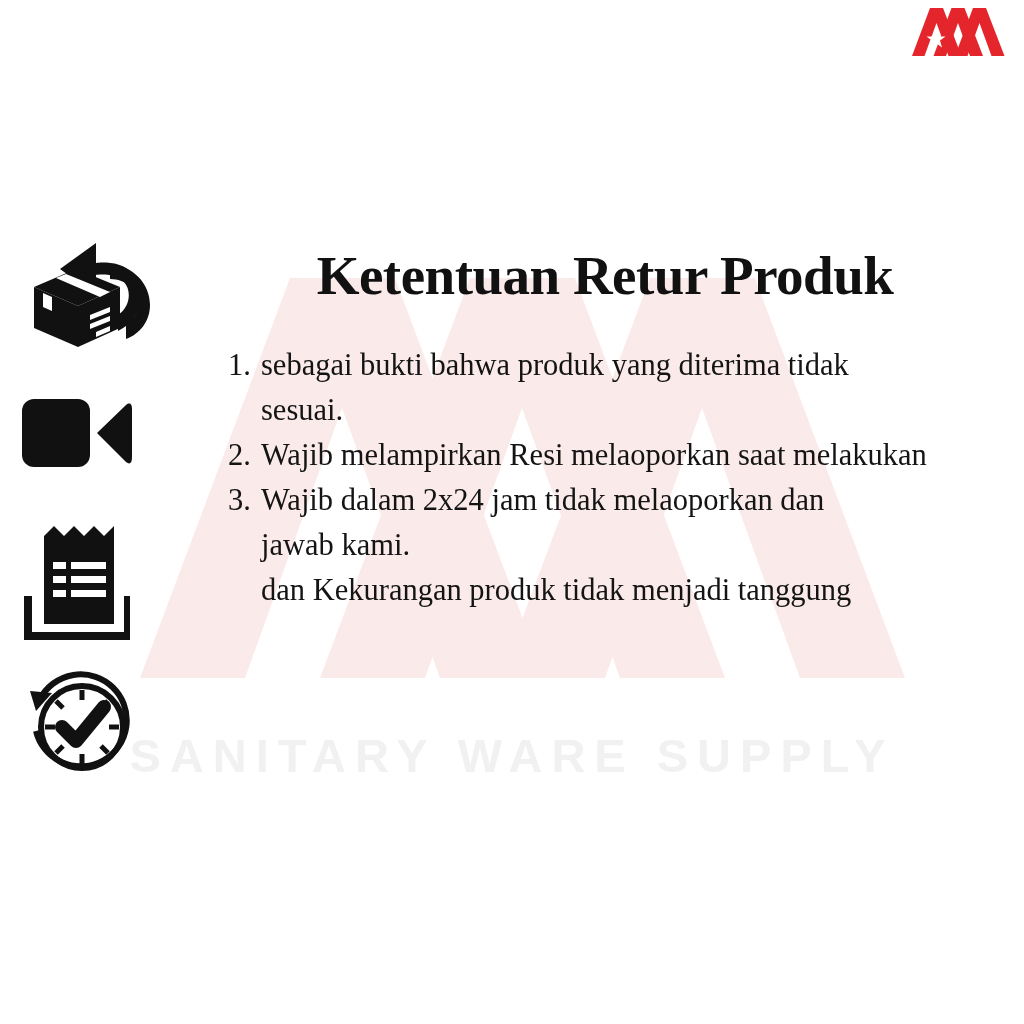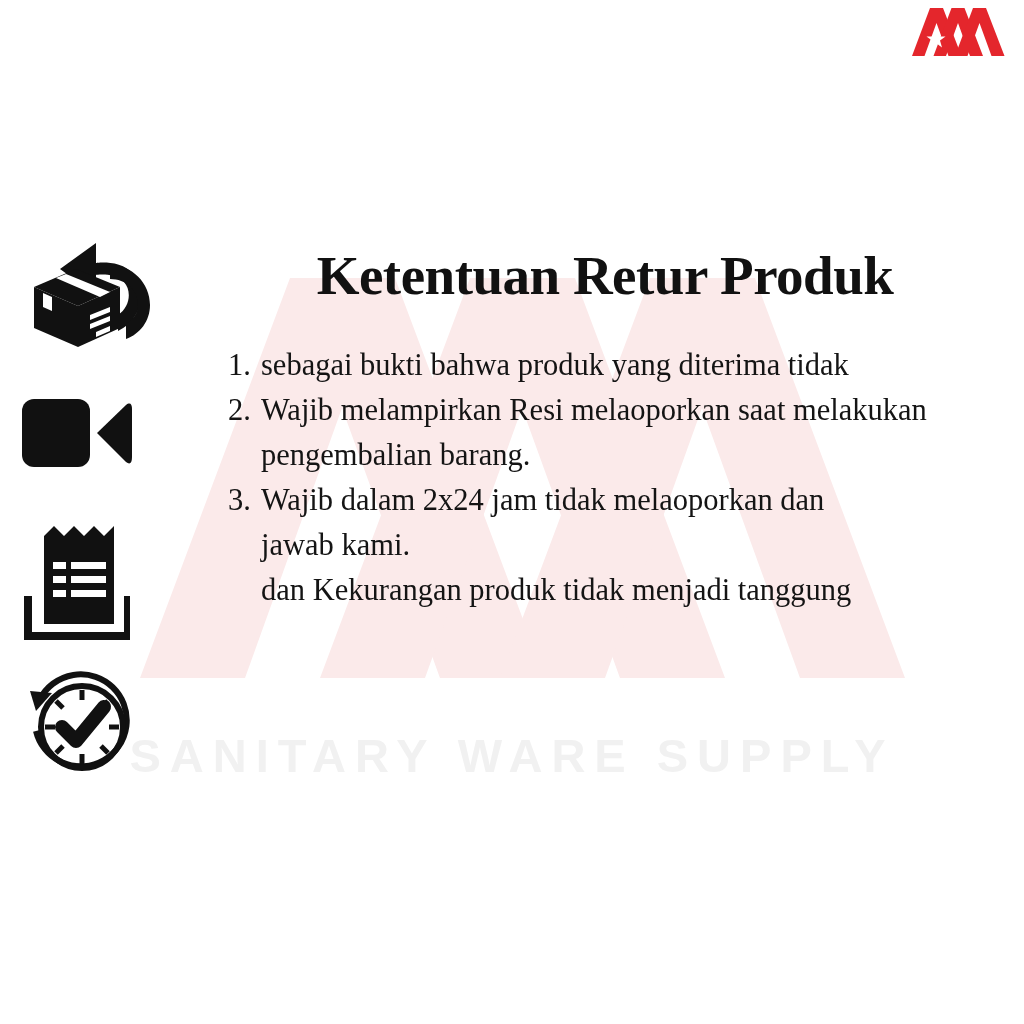--- a/index.html
+++ b/index.html
@@ -222,24 +222,24 @@
         <path d="M40 58 L54 72 L82 38" fill="none" stroke="#111111" stroke-width="14" stroke-linecap="round" stroke-linejoin="round"></path>
       </svg>
     </div>
 
   </div>
 
   <div class="list-wrap">
     <ol class="terms">
       <li>
         <span class="ln">sebagai bukti bahwa produk yang  diterima tidak</span>
+        <span class="ln">sesuai.</span>
       </li>
       <li>
         <span class="ln">Wajib melampirkan Resi melaoporkan saat melakukan</span>
-        <span class="ln">pengembalian barang.</span>
       </li>
       <li>
         <span class="ln">Wajib dalam 2x24 jam tidak melaoporkan dan</span>
         <span class="ln">jawab kami.</span>
         <span class="ln">dan Kekurangan produk tidak menjadi tanggung</span>
       </li>
     </ol>
   </div>
 
 </div>

